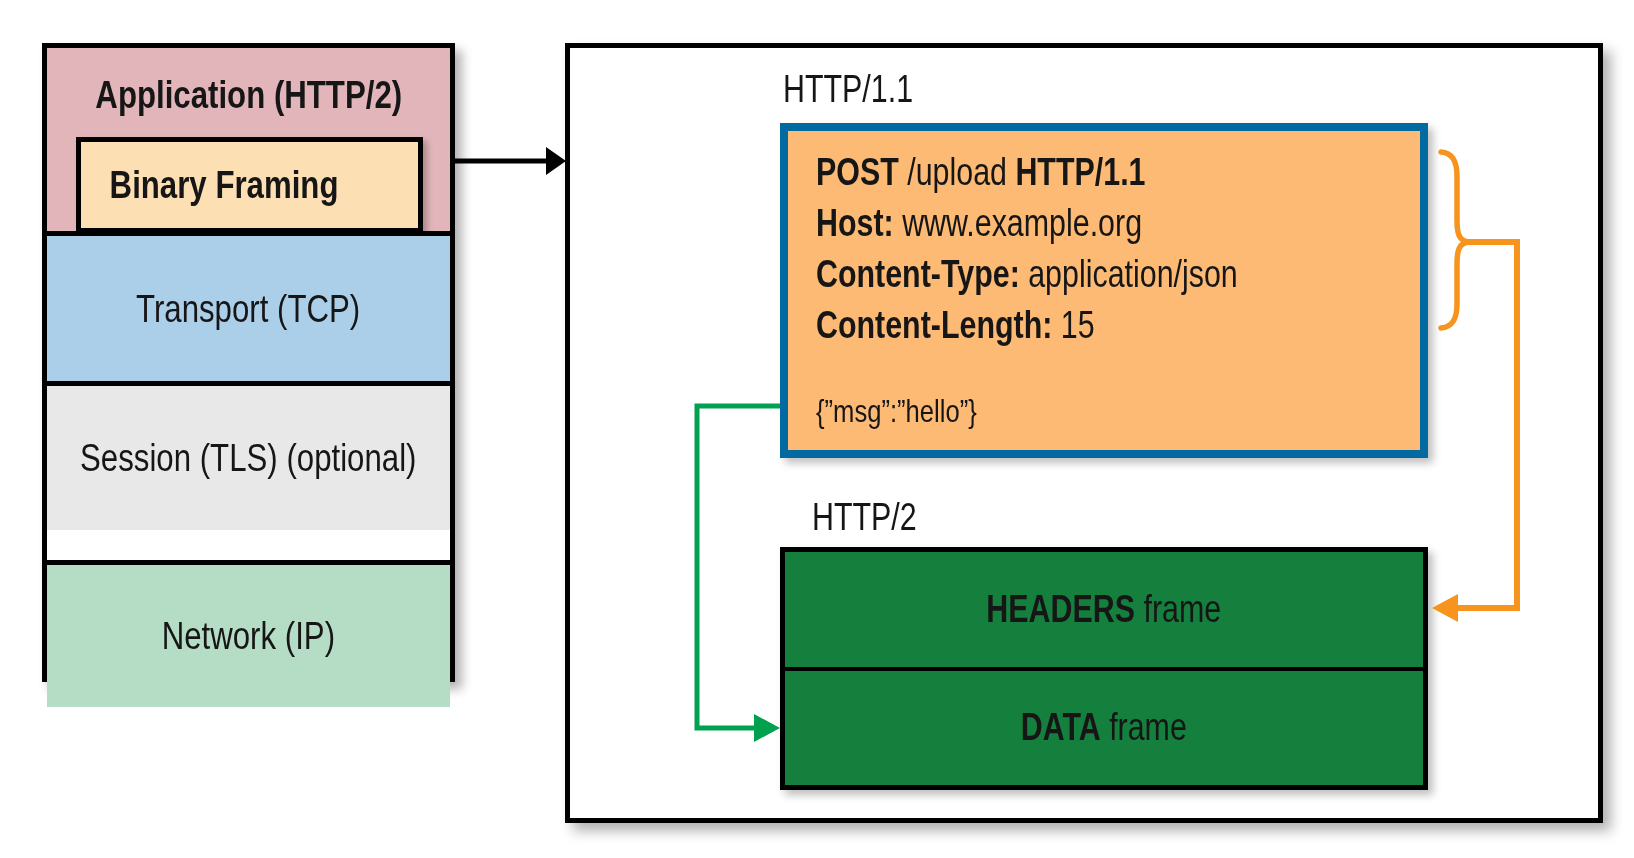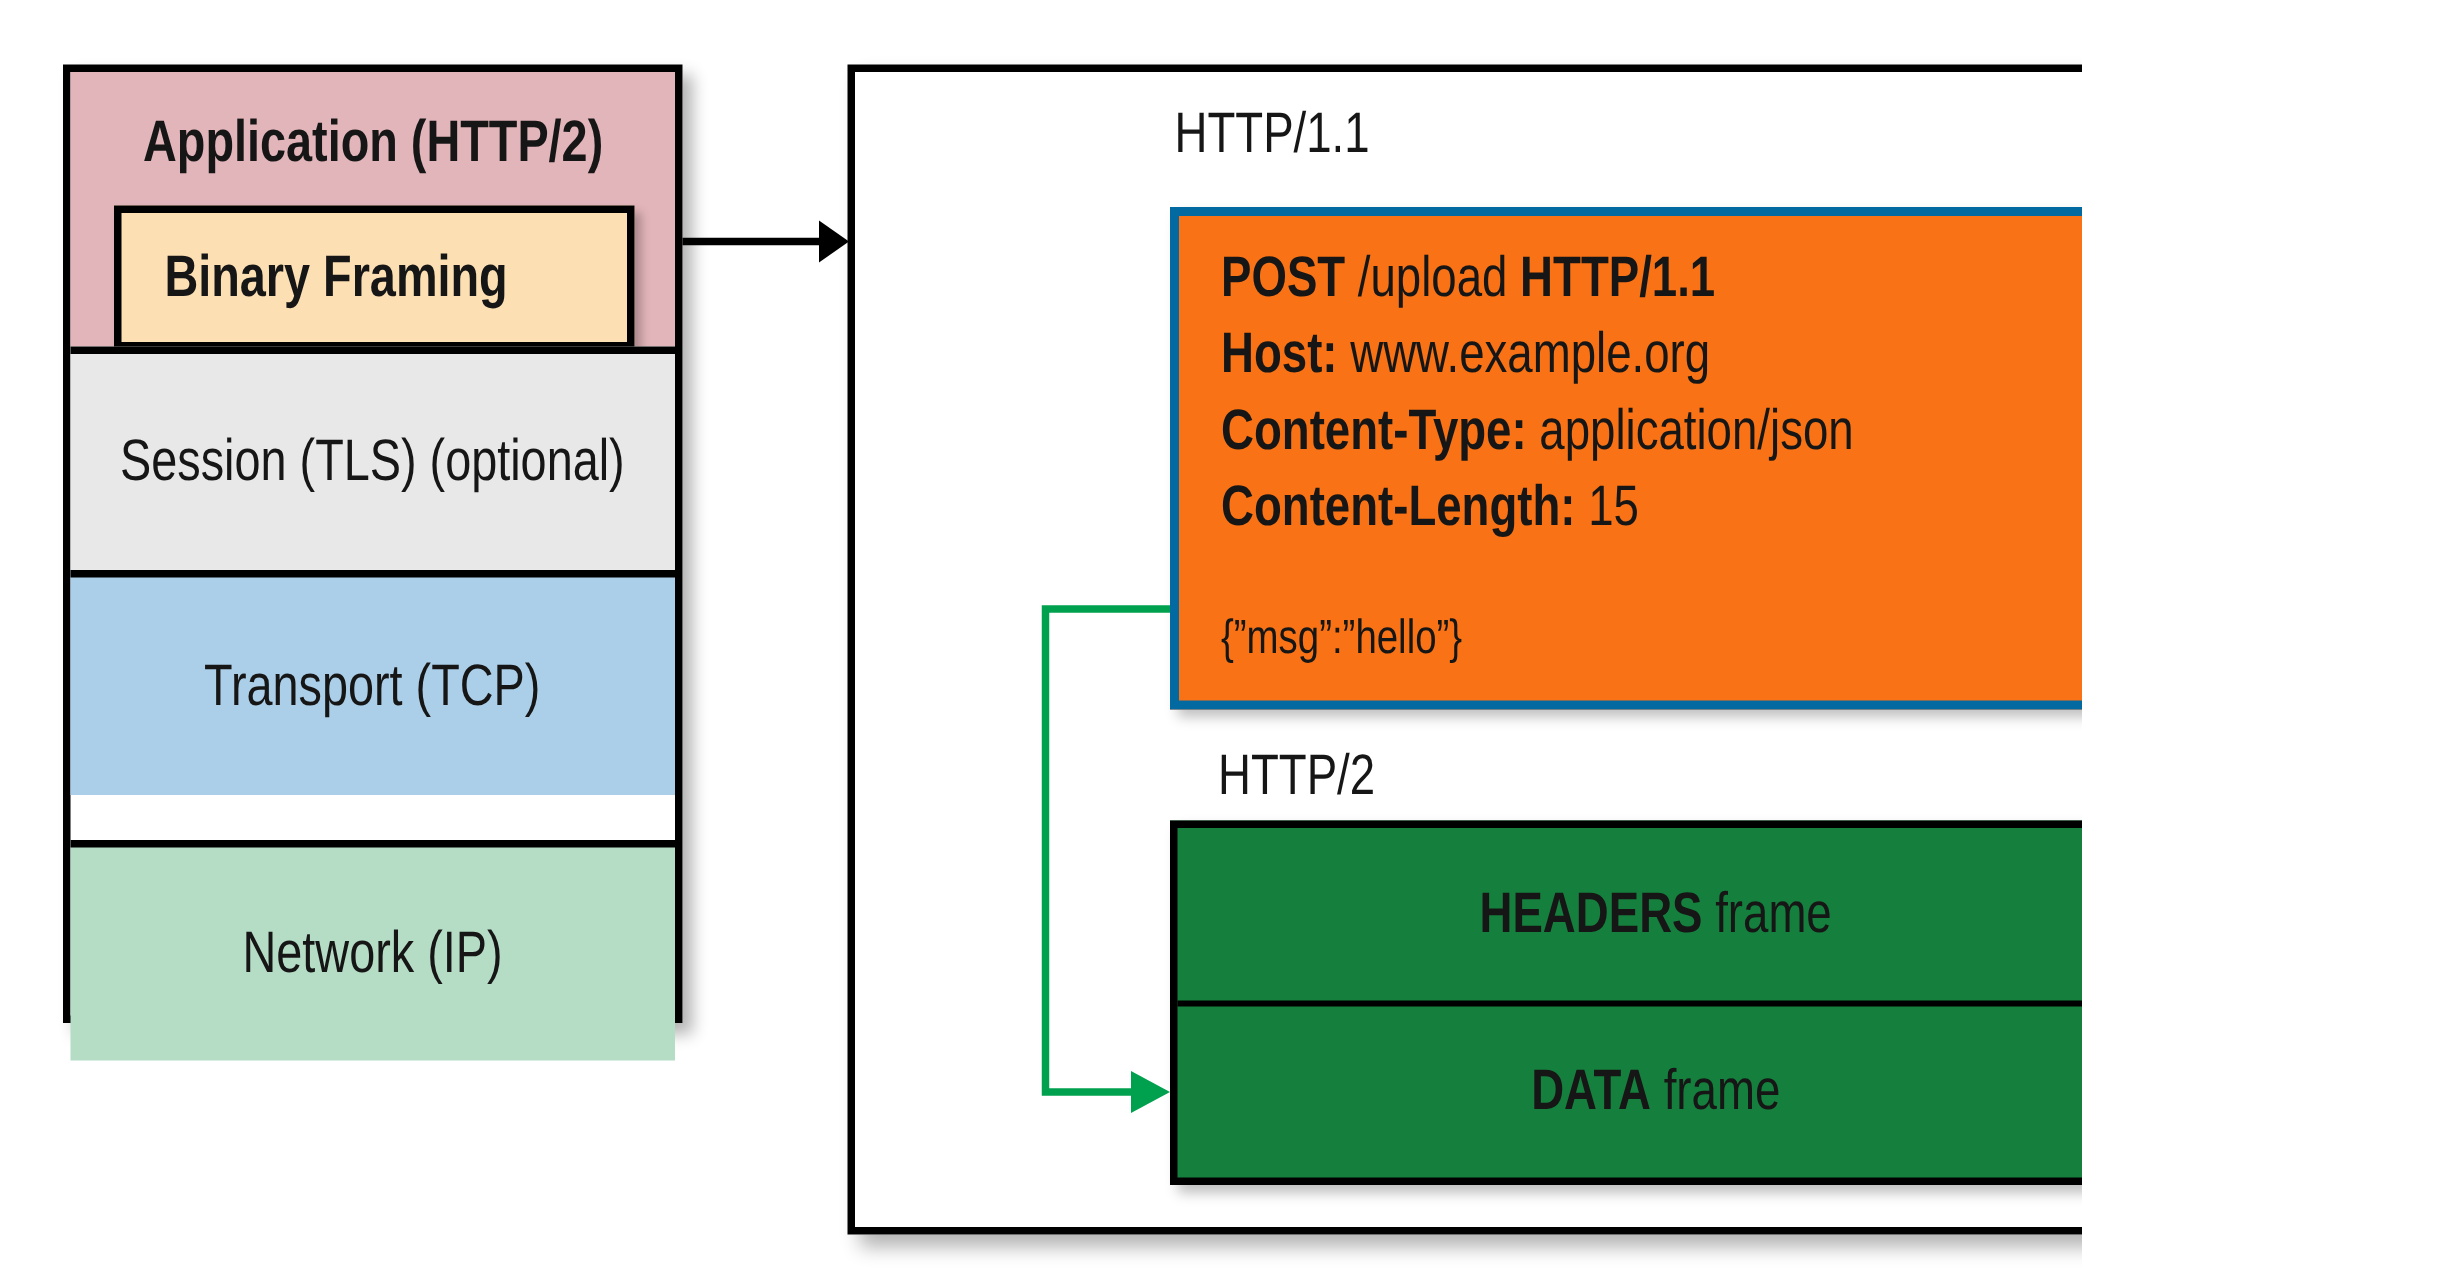--- a/index.html
+++ b/index.html
@@ -1,21 +1,21 @@
 <!DOCTYPE html>
 <html><head>
 <meta charset="utf-8">
 <style>
   * { margin: 0; padding: 0; box-sizing: border-box; }
   html, body { background: #ffffff; }
   body { font-family: "Liberation Sans", sans-serif; color: #161616; }
 
   #canvas {
     position: relative;
-    width: 1388px;
+    width: 1634px;
     height: 858px;
     background: #ffffff;
     overflow: hidden;
     padding-left: 32px;
   }
 
   
   .stack {
     position: absolute;
     left: 42px; top: 43px;
@@ -66,24 +66,24 @@
   
   .proto-label {
     position: absolute;
     font-size: 38px; font-weight: 400; line-height: 38px;
   }
   .label-http11 { left: 783px; top: 70px; }
   .label-http2  { left: 812px; top: 498px; }
 
   .request-box {
     position: absolute;
-    left: 780px; top: 138px;
+    left: 780px; top: 123px;
     width: 648px; height: 335px;
-    border: 6px solid #0369a1;
-    background: #f97316;
+    border: 8px solid #0369a1;
+    background: #fdba74;
     box-shadow: 5px 5px 8px rgba(0,0,0,0.25);
   }
   .req-lines { position: absolute; left: 28px; top: 16px; }
   .req-line  { font-size: 38px; line-height: 51px; }
   .req-line .b, .frame-label .b { font-weight: 700; }
   .req-body {
     position: absolute; left: 28px; top: 255px;
     font-size: 32px; line-height: 51px;
   }
 
@@ -117,25 +117,25 @@
 
   <div class="stack">
     <div class="layer layer-app">
       <div class="app-title">
         <span class="cx">Application (HTTP/2)</span>
       </div>
       <div class="binary-box">
         <span class="txt cx">Binary Framing</span>
       </div>
     </div>
+    <div class="layer layer-transport">
+      <span class="layer-label cx">Transport (TCP)</span>
+    </div>
     <div class="layer layer-session">
       <span class="layer-label cx">Session (TLS) (optional)</span>
-    </div>
-    <div class="layer layer-transport">
-      <span class="layer-label cx">Transport (TCP)</span>
     </div>
     <div class="layer layer-network">
       <span class="layer-label cx">Network (IP)</span>
     </div>
   </div>
 
   <div class="panel"></div>
 
   <div class="proto-label label-http11">
     <span class="lx">HTTP/1.1</span>

